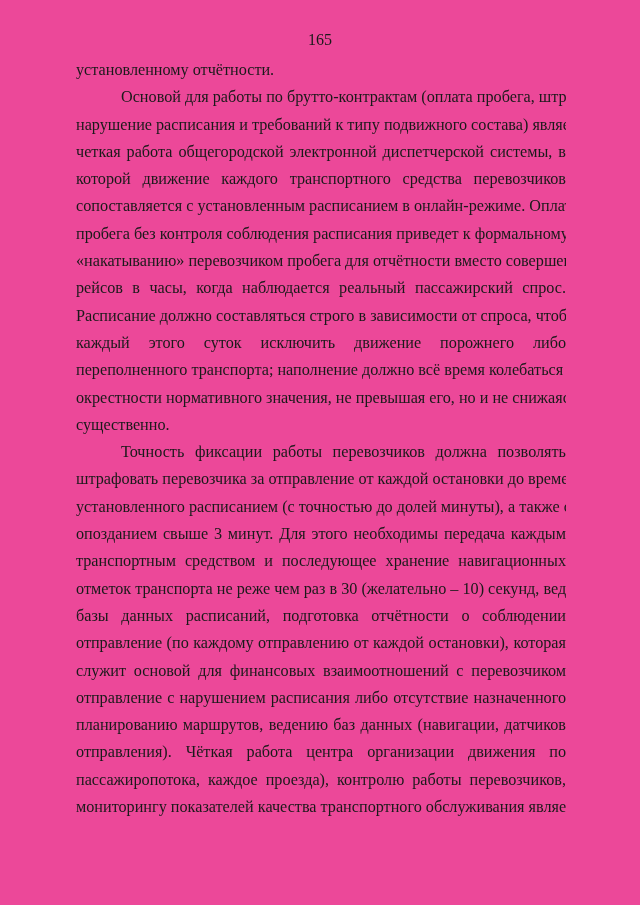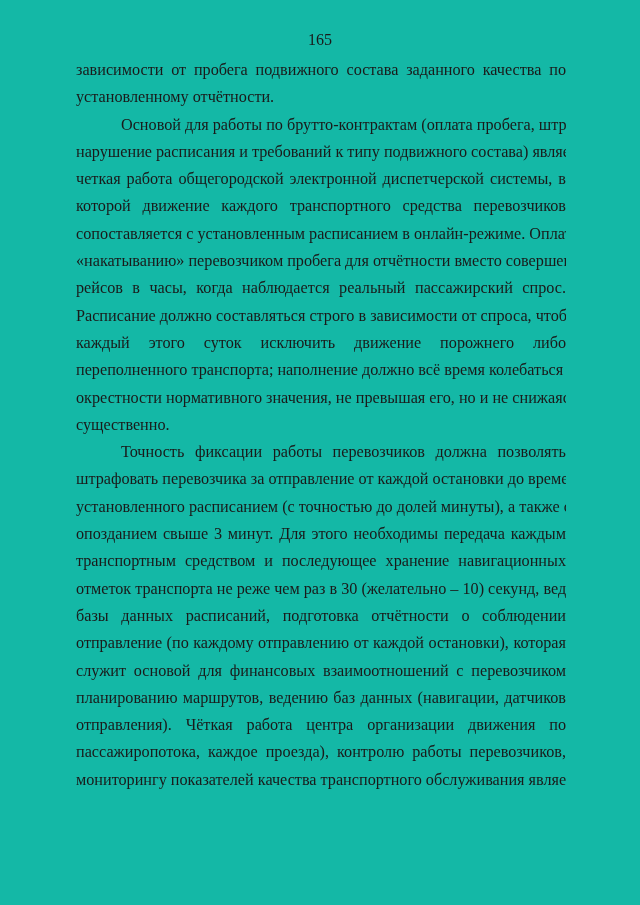--- a/index.html
+++ b/index.html
@@ -14,21 +14,21 @@
       position: relative;
       font-family: "Liberation Serif", "DejaVu Serif", serif;
       color: #1a1a1a;
     }
     .page {
       position: absolute;
       left: 0;
       top: 0;
       width: 640px;
       height: 905px;
-      background: #14b8a6;
+      background: #ec4899;
     }
     .page-number {
       position: absolute;
       top: 30px;
       left: 0;
       width: 640px;
       text-align: center;
       font-size: 16px;
       line-height: 20px;
     }
@@ -57,48 +57,49 @@
   </style>
 </head>
 <body>
 
 <div class="page">
   <div class="page-number">165</div>
 
   <div class="body-text">
 
     <div>
-      <span class="line">зависимости от пробега подвижного состава заданного качества по</span>
       <span class="line last">установленному отчётности.</span>
     </div>
 
     <div>
       <span class="line indent">Основой для работы по брутто-контрактам (оплата пробега, штраф за</span>
       <span class="line">нарушение расписания и требований к типу подвижного состава) является</span>
       <span class="line">четкая работа общегородской электронной диспетчерской системы, в</span>
       <span class="line">которой движение каждого транспортного средства перевозчиков</span>
       <span class="line">сопоставляется с установленным расписанием в онлайн-режиме. Оплата</span>
+      <span class="line">пробега без контроля соблюдения расписания приведет к формальному</span>
       <span class="line">«накатыванию» перевозчиком пробега для отчётности вместо совершения</span>
       <span class="line">рейсов в часы, когда наблюдается реальный пассажирский спрос.</span>
       <span class="line">Расписание должно составляться строго в зависимости от спроса, чтобы в</span>
       <span class="line">каждый этого суток исключить движение порожнего либо</span>
       <span class="line">переполненного транспорта; наполнение должно всё время колебаться в</span>
       <span class="line">окрестности нормативного значения, не превышая его, но и не снижаясь</span>
       <span class="line last">существенно.</span>
     </div>
 
     <div>
       <span class="line indent">Точность фиксации работы перевозчиков должна позволять</span>
       <span class="line">штрафовать перевозчика за отправление от каждой остановки до времени,</span>
       <span class="line">установленного расписанием (с точностью до долей минуты), а также с</span>
       <span class="line">опозданием свыше 3 минут. Для этого необходимы передача каждым</span>
       <span class="line">транспортным средством и последующее хранение навигационных</span>
       <span class="line">отметок транспорта не реже чем раз в 30 (желательно – 10) секунд, ведение</span>
       <span class="line">базы данных расписаний, подготовка отчётности о соблюдении</span>
       <span class="line">отправление (по каждому отправлению от каждой остановки), которая</span>
       <span class="line">служит основой для финансовых взаимоотношений с перевозчиком</span>
+      <span class="line">отправление с нарушением расписания либо отсутствие назначенного</span>
       <span class="line">планированию маршрутов, ведению баз данных (навигации, датчиков</span>
       <span class="line">отправления). Чёткая работа центра организации движения по</span>
       <span class="line">пассажиропотока, каждое проезда), контролю работы перевозчиков,</span>
       <span class="line">мониторингу показателей качества транспортного обслуживания является</span>
     </div>
   </div>
 </div>
 
 </body></html>

